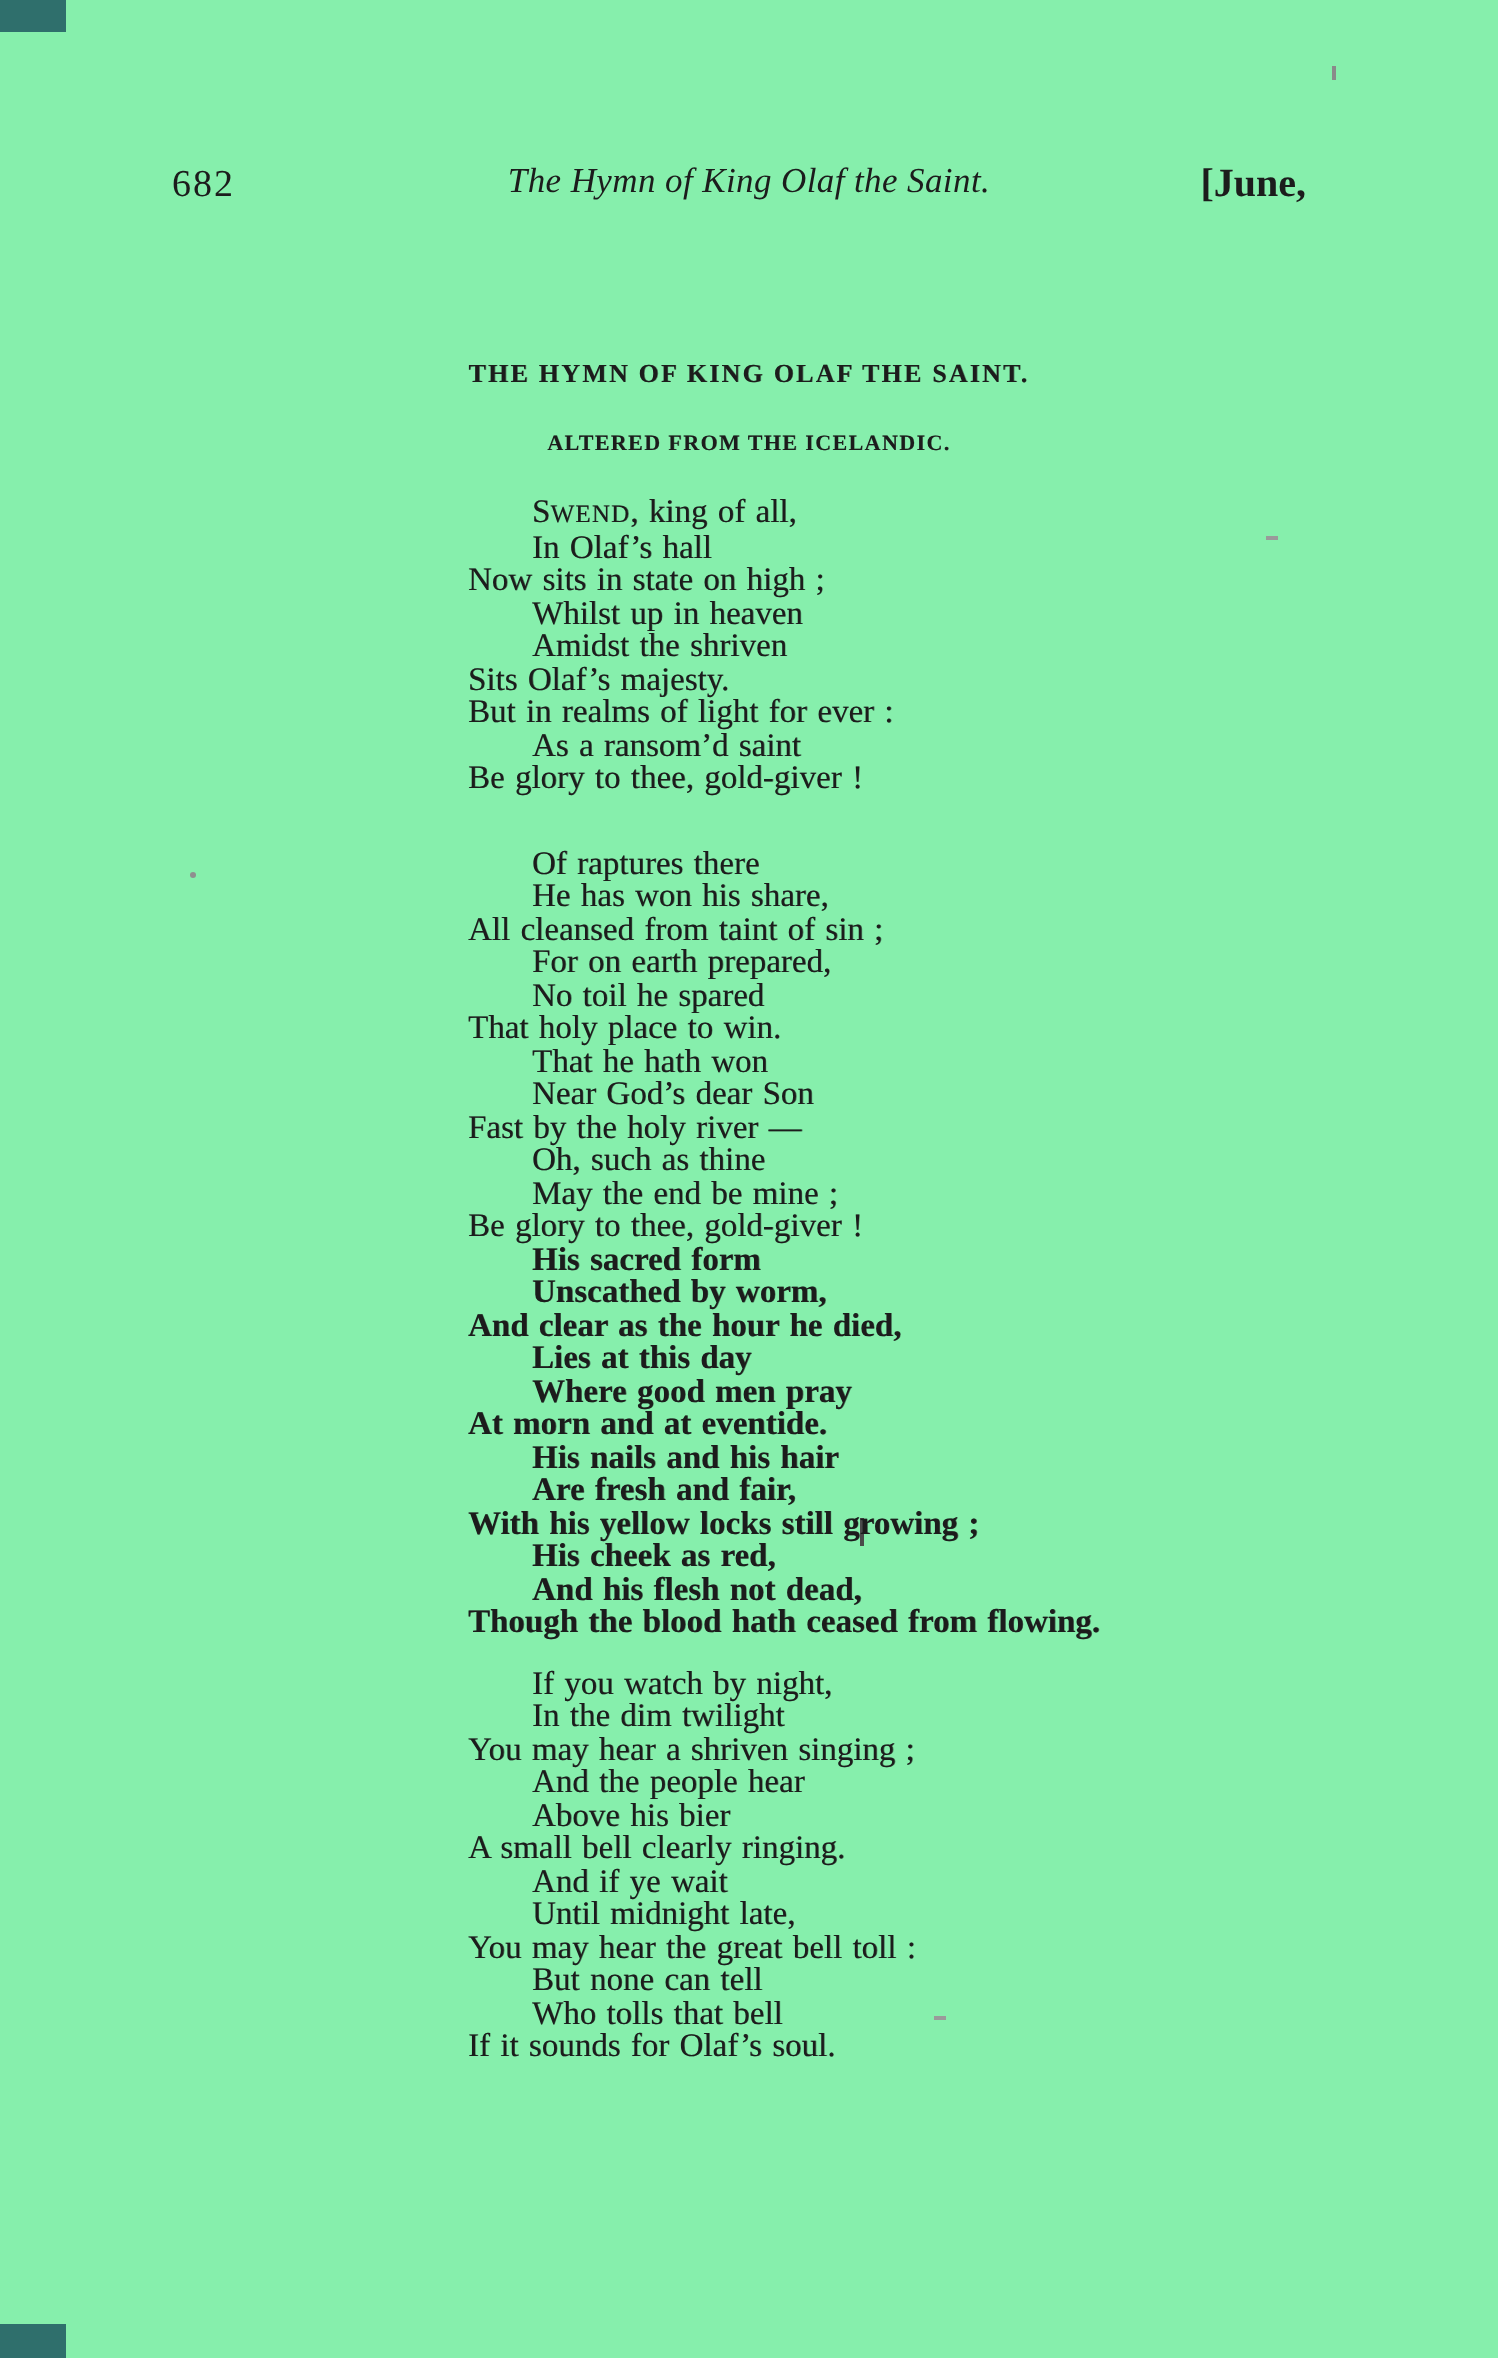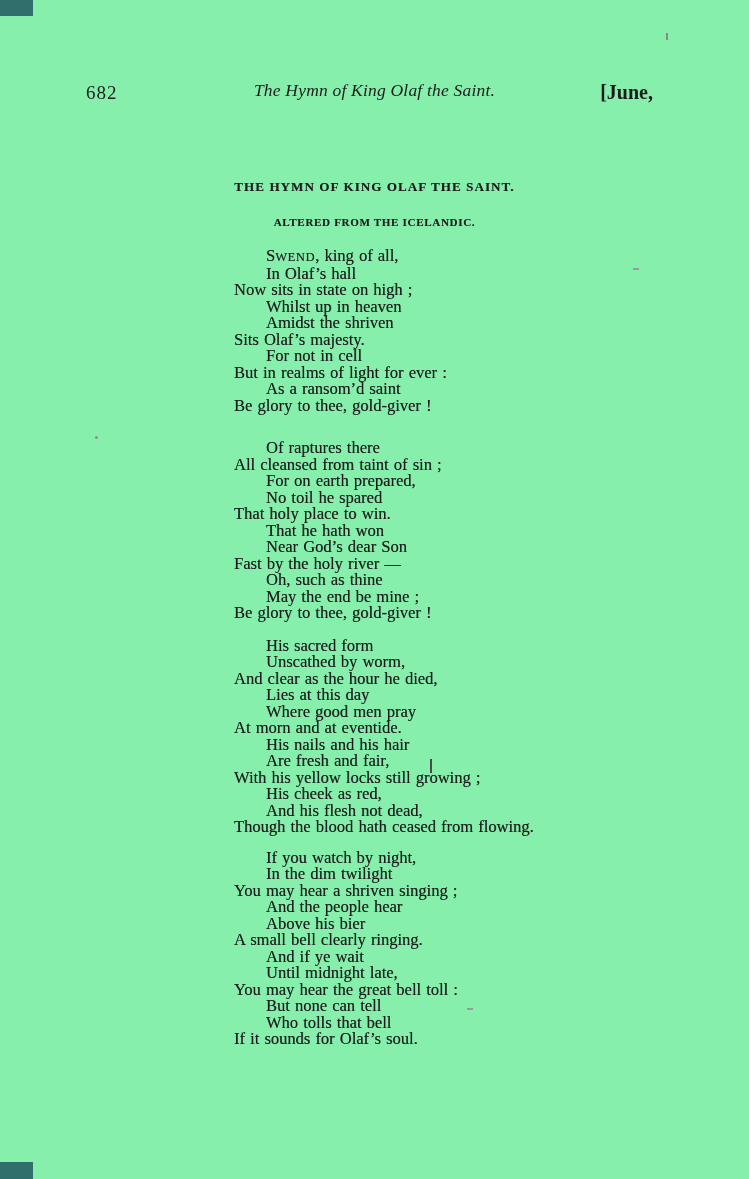--- a/index.html
+++ b/index.html
@@ -31,21 +31,21 @@
     text-shadow:0.3px 0 0 rgba(28,28,28,0.5);}
   .article-subtitle{position:absolute;left:0;right:0;top:217px;text-align:center;
     font-size:11px;line-height:11px;font-weight:bold;letter-spacing:0.7px;
     text-shadow:0.2px 0 0 rgba(28,28,28,0.45);}
   
   .poem{position:absolute;left:234px;top:248px;
     font-size:16.5px;line-height:16.5px;word-spacing:1px;
     text-shadow:0.3px 0 0 rgba(28,28,28,0.55);}
   .stanza{margin:0;}
   .stanza:nth-of-type(2){margin-top:26px;}
-  .stanza:nth-of-type(3){margin-top:16px;}
+  .stanza:nth-of-type(3){font-weight:bold;}
   .stanza:nth-of-type(4){margin-top:14px;}
   .line{white-space:nowrap;}
   .line.indent{margin-left:32px;}
   .lead-sc{font-size:0.76em;letter-spacing:0.6px;margin-top:36px;}
 </style>
 </head>
 <body>
 
 <div class="page">
 
@@ -65,27 +65,27 @@
   <div class="article-subtitle">ALTERED FROM THE ICELANDIC.</div>
 
   <div class="poem">
       <div class="stanza">
         <div class="line indent">S<span class="lead-sc">WEND</span>, king of all,</div>
         <div class="line indent">In Olaf’s hall</div>
         <div class="line">Now sits in state on high ;</div>
         <div class="line indent">Whilst up in heaven</div>
         <div class="line indent">Amidst the shriven</div>
         <div class="line">Sits Olaf’s majesty.</div>
-        <div class="line indent">For not in cell</div>
         <div class="line">But in realms of light for ever :</div>
         <div class="line indent">As a ransom’d saint</div>
         <div class="line">Be glory to thee, gold-giver !</div>
       </div>
       <div class="stanza">
         <div class="line indent">Of raptures there</div>
+        <div class="line indent">He has won his share,</div>
         <div class="line">All cleansed from taint of sin ;</div>
         <div class="line indent">For on earth prepared,</div>
         <div class="line indent">No toil he spared</div>
         <div class="line">That holy place to win.</div>
         <div class="line indent">That he hath won</div>
         <div class="line indent">Near God’s dear Son</div>
         <div class="line">Fast by the holy river —</div>
         <div class="line indent">Oh, such as thine</div>
         <div class="line indent">May the end be mine ;</div>
         <div class="line">Be glory to thee, gold-giver !</div>

